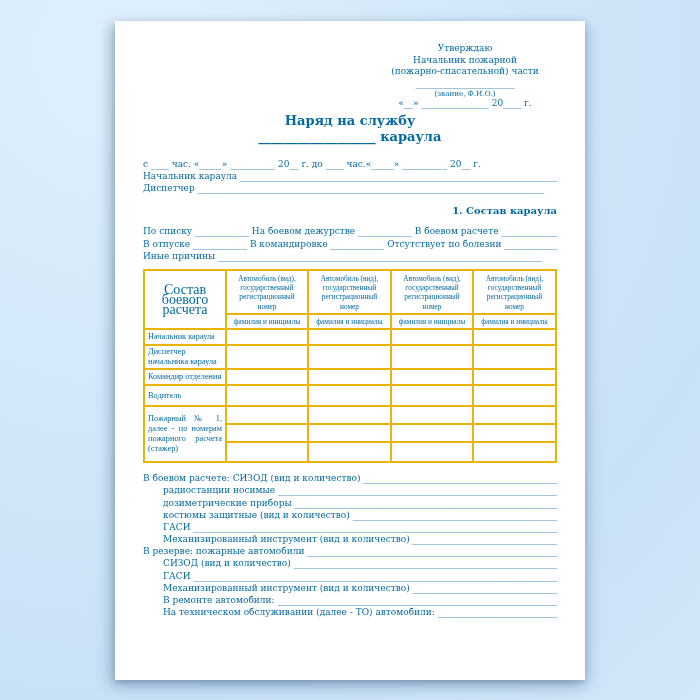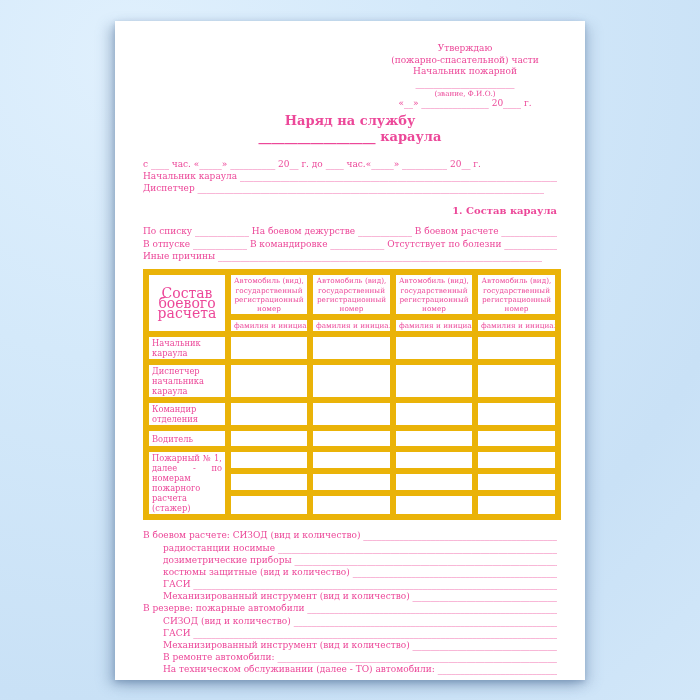--- a/index.html
+++ b/index.html
@@ -1,51 +1,51 @@
 <!DOCTYPE html>
 <html><head>
 <meta charset="utf-8">
 <style>
   html,body{margin:0;padding:0;}
   body{width:700px;height:700px;font-family:"DejaVu Serif",serif;}
   .canvas{position:relative;width:700px;height:700px;overflow:hidden;
     background:radial-gradient(circle at 18% 8%, #e0f0fd 0%, #d4e9fa 35%, #c9e1f6 75%, #d2e7f9 100%);}
   .page{position:absolute;left:115px;top:21px;width:470px;height:659px;background:#ffffff;
     box-shadow:-6px 5px 12px rgba(80,110,150,.38), 6px 5px 12px rgba(80,110,150,.22), 0 2px 5px rgba(80,110,150,.3);}
-  .content{position:absolute;left:28px;top:22px;width:414px;color:#ec4899;}
+  .content{position:absolute;left:28px;top:22px;width:414px;color:#0369a1;}
   .approval{width:172px;margin-left:auto;margin-right:6px;text-align:center;
     font-size:9px;line-height:11.5px;white-space:nowrap;}
   .approval .hint{font-size:7.2px;line-height:9px;}
   .title{margin-top:3px;text-align:center;font-weight:bold;font-size:13px;line-height:16px;}
   .line{font-size:9px;line-height:12.3px;white-space:nowrap;overflow:hidden;width:414px;}
   .period{margin-top:13px;}
   .sec-heading{margin-top:10px;text-align:right;font-weight:bold;font-size:10px;line-height:13px;}
   .roster{margin-top:8px;}
   .crew-heading{margin-top:7px;text-align:center;font-weight:bold;font-size:9.5px;line-height:12px;}
   table.crew{margin-top:7px;border-collapse:collapse;width:412px;table-layout:fixed;}
-  table.crew th, table.crew td{border:6px solid #eab308;padding:1px 3px;vertical-align:middle;}
+  table.crew th, table.crew td{border:2px solid #eab308;padding:1px 3px;vertical-align:middle;font-family:Liberation Serif, serif;}
   th.colhead{font-weight:normal;font-size:14px;line-height:10px;text-align:center;}
   th.autohead{font-weight:normal;font-size:7.3px;line-height:9.3px;text-align:center;padding:2px 1px;}
   th.subhead{font-weight:normal;font-size:7.3px;line-height:9px;text-align:center;white-space:nowrap;overflow:hidden;}
   td.rowlabel{font-size:8.3px;line-height:10px;text-align:justify;vertical-align:middle;}
   .equip{margin-top:9px;}
   .equip .line{line-height:12.15px;}
   .indent{padding-left:20px;width:394px;}
 </style>
 </head>
 <body>
 
 <div class="canvas">
   <div class="page">
     <div class="content">
 
       <div class="approval">
         <div>Утверждаю</div>
+        <div>Начальник пожарной</div>
         <div>(пожарно-спасательной) части</div>
-        <div>Начальник пожарной</div>
         <div>______________________</div>
         <div class="hint">(звание, Ф.И.О.)</div>
         <div>«__» _______________ 20____ г.</div>
       </div>
 
       <div class="title">
         <div>Наряд на службу</div>
         <div>__________________ караула</div>
       </div>
 

